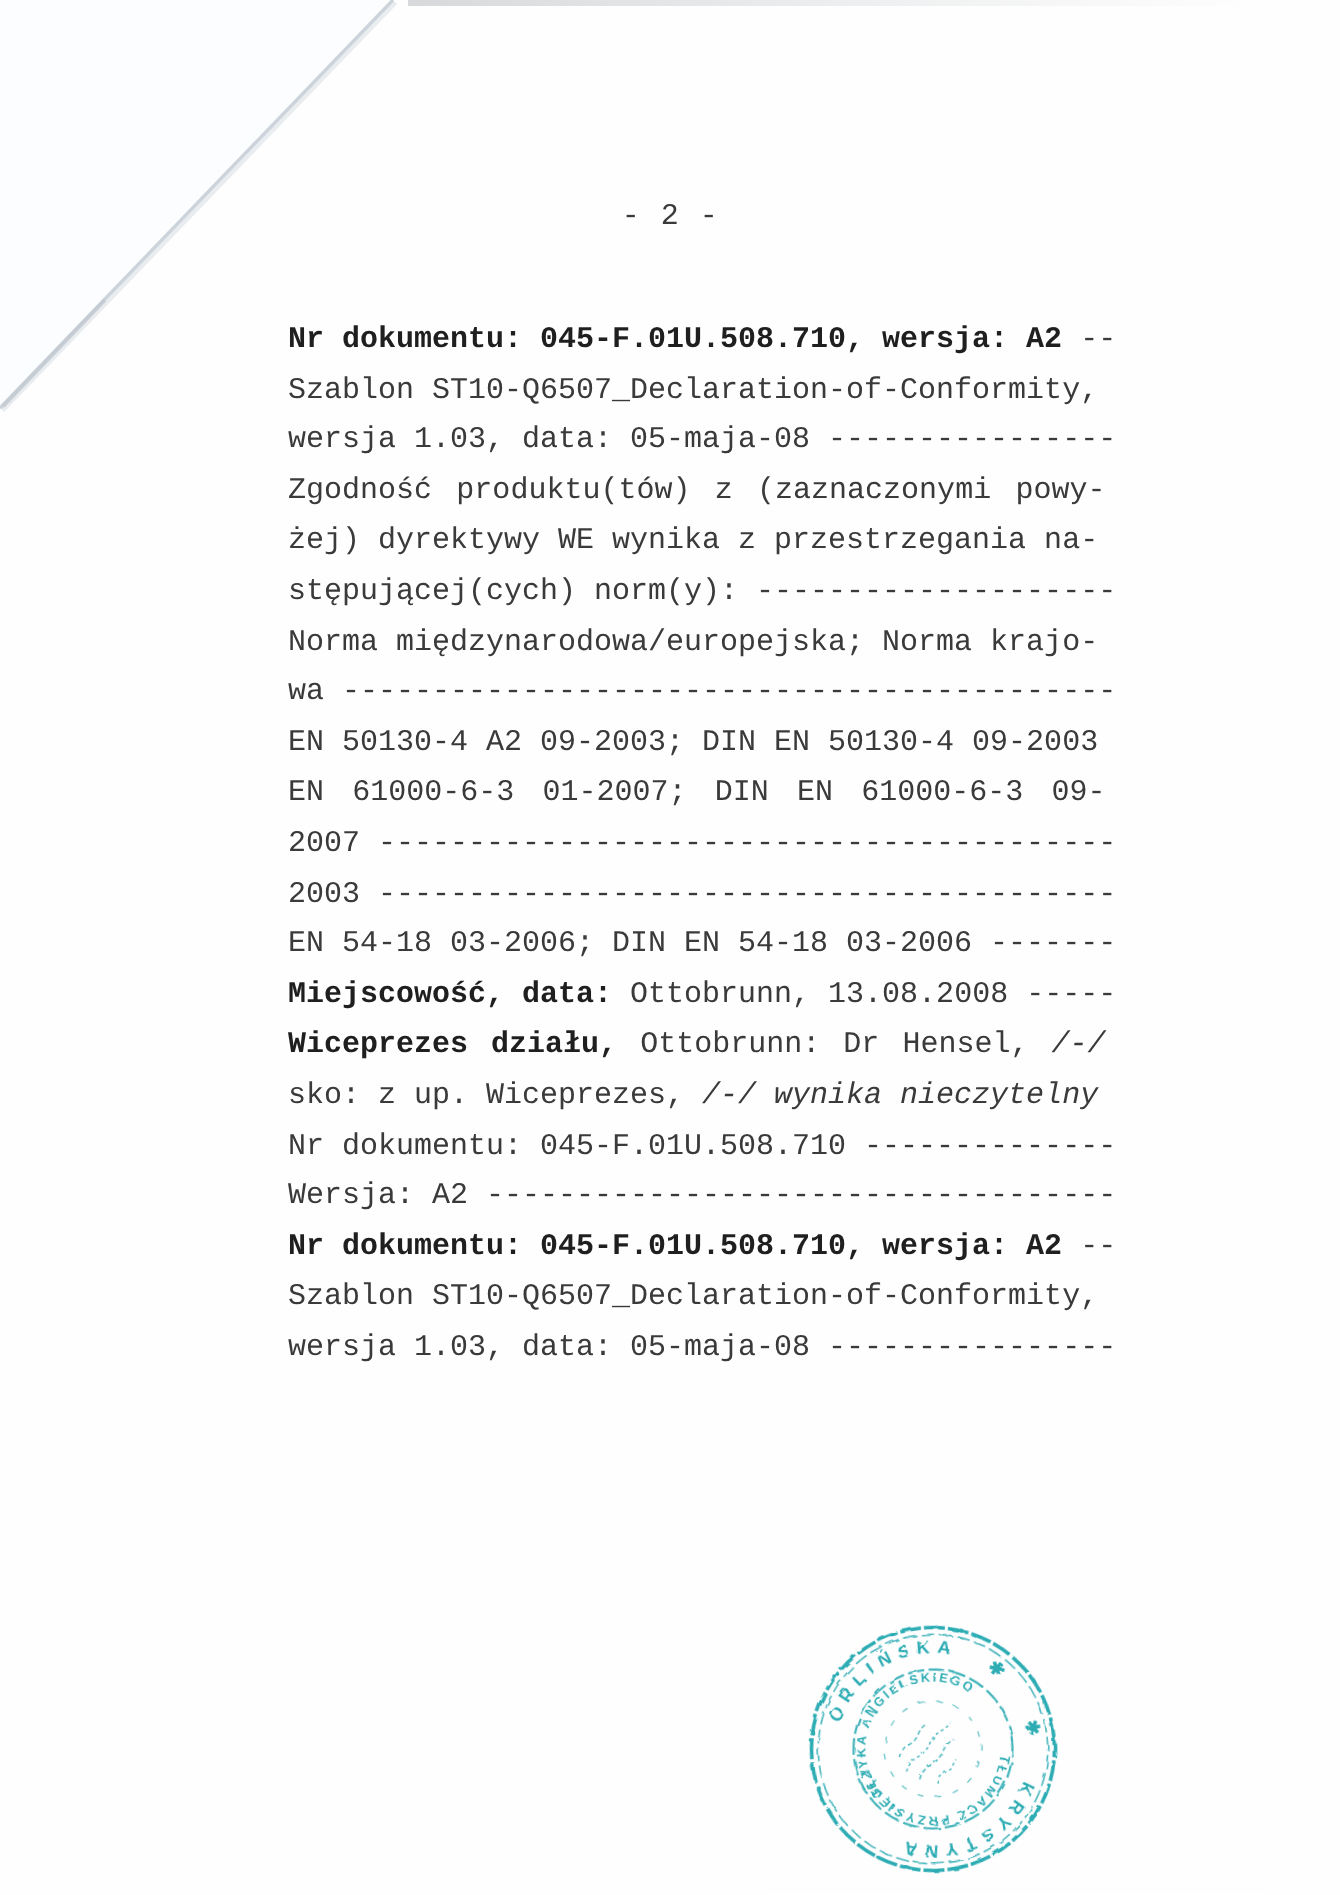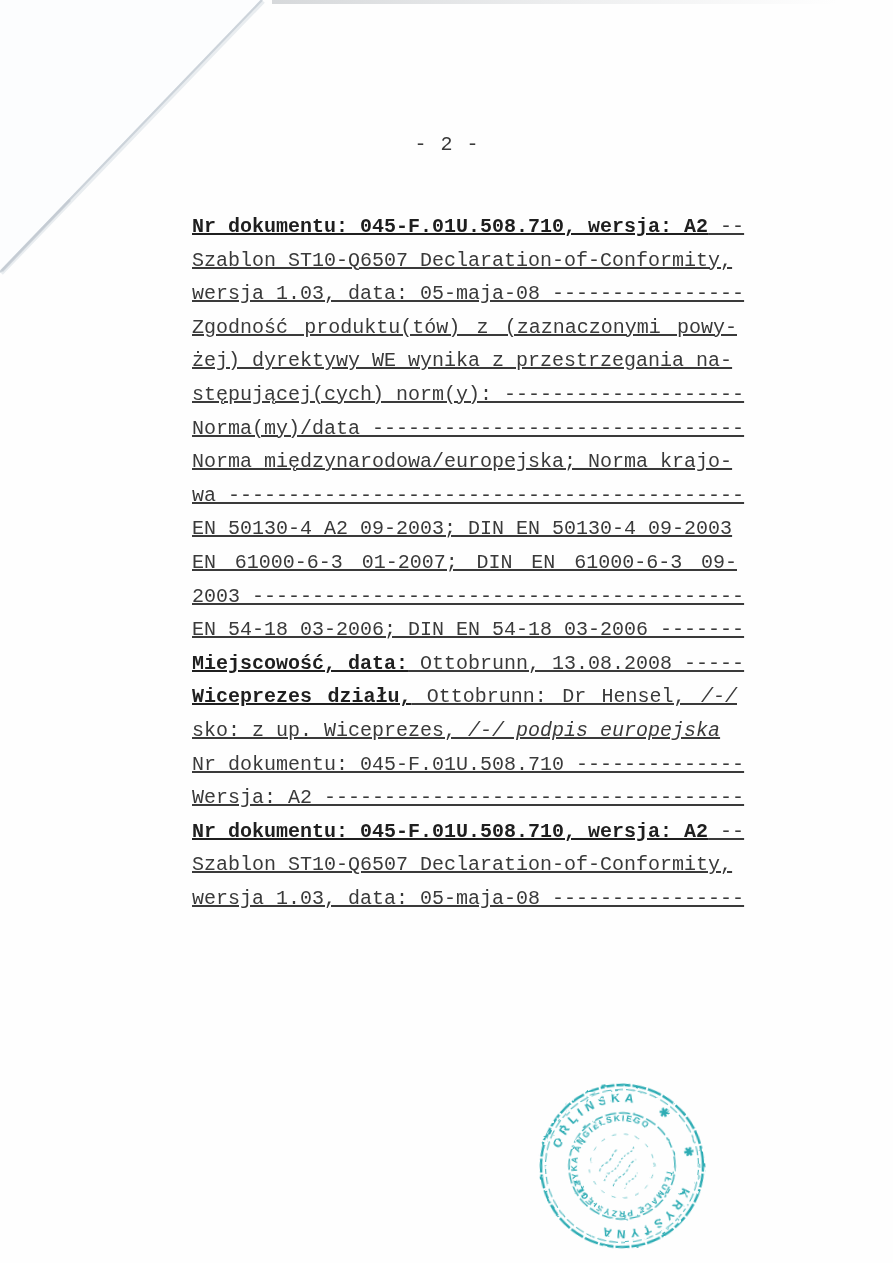--- a/index.html
+++ b/index.html
@@ -32,21 +32,21 @@
   }
   .line{
     height:33.6px;line-height:33.6px;
     white-space:pre-wrap;
   }
   .line.just{
     width:545px;
     text-align:justify;
     text-align-last:justify;
   }
-  .line span{display:inline;text-decoration:underline;}
+  .line span{display:inline;}
   .line .b{font-weight:bold;color:#1f1f1f;}
   .line .i{font-style:italic;}
   
   .stamp{position:absolute;left:527px;top:1071px;opacity:.92;}
   .stamp text{fill:var(--stamp,#1fa6ae);font-family:"Liberation Sans",sans-serif;}
   .ring-outer-text{font-size:12px;letter-spacing:4.5px;font-weight:bold;}
   .ring-inner-text{font-size:8.5px;letter-spacing:1.6px;font-weight:bold;}
 </style>
 </head>
 <body>
@@ -64,30 +64,30 @@
 
   <div class="pageno">- 2 -</div>
 
   <div class="doc">
       <div class="line"><span class="b ">Nr dokumentu: 045-F.01U.508.710, wersja: A2</span><span class=""> --</span></div>
       <div class="line"><span class="">Szablon ST10-Q6507_Declaration-of-Conformity,</span></div>
       <div class="line"><span class="">wersja 1.03, data: 05-maja-08 ----------------</span></div>
       <div class="line just"><span class="">Zgodność produktu(tów) z (zaznaczonymi powy-</span></div>
       <div class="line"><span class="">żej) dyrektywy WE wynika z przestrzegania na-</span></div>
       <div class="line"><span class="">stępującej(cych) norm(y): --------------------</span></div>
-      <div class="line"><span class="">Norma(my)/data -------------------------------</span></div>
       <div class="line"><span class="">Norma międzynarodowa/europejska; Norma krajo-</span></div>
       <div class="line"><span class="">wa -------------------------------------------</span></div>
       <div class="line"><span class="">EN 50130-4 A2 09-2003; DIN EN 50130-4 09-2003</span></div>
       <div class="line just"><span class="">EN 61000-6-3 01-2007; DIN EN 61000-6-3 09-</span></div>
+      <div class="line"><span class="">2007 -----------------------------------------</span></div>
       <div class="line"><span class="">2003 -----------------------------------------</span></div>
       <div class="line"><span class="">EN 54-18 03-2006; DIN EN 54-18 03-2006 -------</span></div>
       <div class="line"><span class="b ">Miejscowość, data:</span><span class=""> Ottobrunn, 13.08.2008 -----</span></div>
       <div class="line just"><span class="b ">Wiceprezes działu,</span><span class=""> Ottobrunn: Dr Hensel, </span><span class="i">/-/</span></div>
-      <div class="line"><span class="">sko: z up. Wiceprezes, </span><span class="i">/-/ podpis europejska</span></div>
+      <div class="line"><span class="">sko: z up. Wiceprezes, </span><span class="i">/-/ wynika nieczytelny</span></div>
       <div class="line"><span class="">Nr dokumentu: 045-F.01U.508.710 --------------</span></div>
       <div class="line"><span class="">Wersja: A2 -----------------------------------</span></div>
       <div class="line"><span class="b ">Nr dokumentu: 045-F.01U.508.710, wersja: A2</span><span class=""> --</span></div>
       <div class="line"><span class="">Szablon ST10-Q6507_Declaration-of-Conformity,</span></div>
       <div class="line"><span class="">wersja 1.03, data: 05-maja-08 ----------------</span></div>
     </div>
 
   <svg class="stamp" width="190" height="190" viewBox="0 0 190 190" aria-hidden="true">
     <defs>
       <filter id="rough" x="-10%" y="-10%" width="120%" height="120%">

